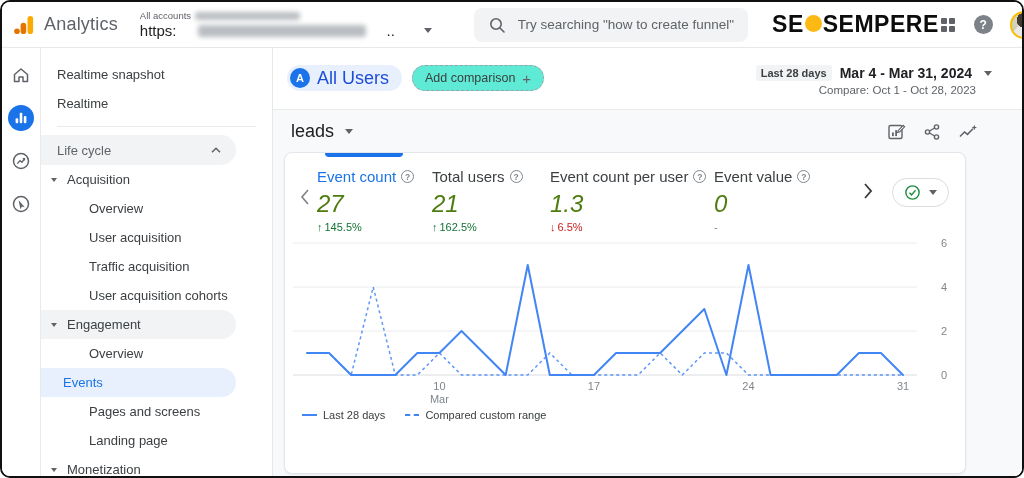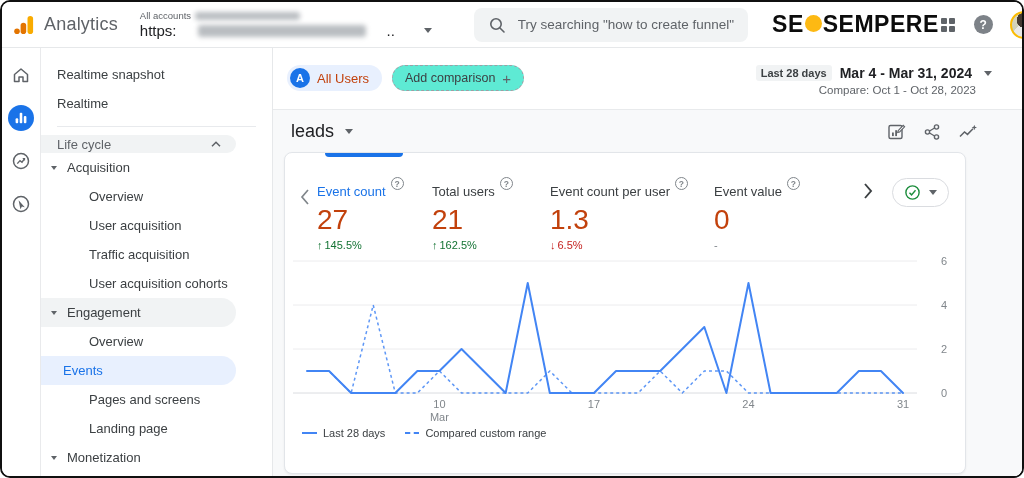--- a/index.html
+++ b/index.html
@@ -34,34 +34,34 @@
 
   
   .body-row { position:absolute; top:46px; bottom:0; left:0; right:0; display:flex; }
   .rail { width:39px; border-right:1px solid #e9eaec; display:flex; flex-direction:column; align-items:center; padding-top:14px; gap:17px; background:#fff; }
   .rail-btn { width:26px; height:26px; display:flex; align-items:center; justify-content:center; cursor:pointer; }
 
   
   .sidebar { width:232px; border-right:1px solid #e6e8ea; background:#fff; padding-top:12px; font-size:13px; color:#3c4043; overflow:hidden; }
   .side-item { height:29px; display:flex; align-items:center; padding-left:16px; cursor:pointer; }
   .side-divider { height:1px; background:#e8eaed; margin:8px 16px 8px 16px; }
-  .collection-row { height:18px; display:flex; align-items:center; padding-left:16px; color:#5f6368; cursor:pointer; }
+  .collection-row { height:30px; display:flex; align-items:center; padding-left:16px; color:#5f6368; cursor:pointer; }
   .pill-gray { background:#f1f3f4; border-radius:0 16px 16px 0; margin-right:36px; }
   .collection-row .chev-up { margin-left:auto; margin-right:14px; }
   .group-row { height:29px; display:flex; align-items:center; padding-left:10px; gap:10px; font-weight:500; cursor:pointer; }
   .tri-down { width:0; height:0; border-left:3.5px solid transparent; border-right:3.5px solid transparent; border-top:4.5px solid #5f6368; }
   .side-child { height:29px; display:flex; align-items:center; padding-left:48px; cursor:pointer; }
   .side-child.selected { background:#e8f0fe; color:#1a73e8; border-radius:0 16px 16px 0; margin-right:36px;padding-left:22px; }
 
   
   .main { flex:1; display:flex; flex-direction:column; background:#fff; min-width:0; }
   .comparison-bar { height:62px; background:#fff; border-bottom:1px solid #e8eaec; display:flex; align-items:flex-start; padding:17px 0 0 14px; }
   .chip-all-users { display:flex; align-items:center; gap:7px; height:26px; background:#e8f0fe; border-radius:14px; padding:0 13px 0 3px; cursor:pointer; }
   .chip-badge { width:20px; height:20px; border-radius:50%; background:#1a73e8; color:#fff; font-size:11px; font-weight:700; display:flex; align-items:center; justify-content:center; }
-  .chip-label { font-size:13px; color:#c2410c; font-weight:500; }
+  .chip-label { font-size:18px; color:#1d4ed8; font-weight:500; }
   .chip-add { display:flex; align-items:center; gap:7px; height:26px; border:1px dashed #9aa0a6; border-radius:14px; padding:0 12px; margin-left:10px; font-size:12.5px; color:#3c4043; font-weight:500; background:#5eead4; cursor:pointer; }
   .plus-glyph { font-size:15px; color:#5f6368; line-height:1; }
   .date-block { margin-left:auto; margin-right:30px; text-align:right; padding-top:0; position:relative; cursor:pointer; }
   .date-line1 { display:flex; align-items:center; gap:8px; justify-content:flex-end; }
   .date-preset { font-size:11px; font-weight:700; color:#3c4043; background:#f1f3f4; border-radius:3px; padding:2px 5px; }
   .date-range { font-size:14px; color:#202124; font-weight:700;text-align:center; }
   .date-line1 .caret { margin-left:4px; }
   .date-line2 { font-size:11.5px; color:#5f6368; margin-top:3px; padding-right:16px; }
 
   .report-area { flex:1; background:#f8f9fa; position:relative; overflow:hidden; }
@@ -74,24 +74,24 @@
   
   .card { position:relative; margin:10px 0 0 11px; width:682px; height:322px; background:#fff; border:1px solid #e2e5e9; border-radius:8px; box-shadow:0 1px 2px rgba(60,64,67,.08); }
   .tab-indicator { position:absolute; top:0; left:40px; width:78px; height:4px; background:#1a73e8; border-radius:0 0 4px 4px; }
   .metrics-row { display:flex; align-items:flex-start; padding:15px 14px 4px 8px; }
   .chev-nav { display:flex; align-items:center; justify-content:center; width:24px; cursor:pointer; }
   .chev-left { margin-top:20px; }
   .chev-right { margin-top:14px; margin-left:auto; }
   .metric { display:flex; flex-direction:column; gap:3px; cursor:pointer; }
   .metric.m0 { width:115px; } .metric.m1 { width:118px; } .metric.m2 { width:164px; } .metric.m3 { width:120px; }
   .metric-label-row { display:flex; align-items:center; gap:5px; }
-  .metric-label { font-size:13px; color:#3c4043;margin-top:16px; }
+  .metric-label { font-size:15px; color:#3c4043; }
   .lbl-true { color:#1a73e8; }
   .help-icon { width:13px; height:13px; border:1.2px solid #80868b; border-radius:50%; color:#80868b; font-size:8.5px; font-weight:700; display:flex; align-items:center; justify-content:center; cursor:pointer; }
-  .metric-value { font-size:28px; color:#c2410c; margin-top:2px; }
+  .metric-value { font-size:24px; color:#4d7c0f; margin-top:2px;font-style:italic; }
   .metric-delta { font-size:11px; font-weight:500; display:flex; gap:2px; }
   .trend-up { color:#137333; } .trend-down { color:#c5221f; } .trend-flat { color:#80868b; }
   .status-pill { display:flex; align-items:center; gap:8px; border:1px solid #dadce0; border-radius:16px; padding:5px 11px; margin:10px 2px 0 12px; background:#fff; cursor:pointer; }
 
   
   .chart-wrap { padding-left:8px; }
   #trend-chart { display:block; width:660px; height:172px; }
   .grid { stroke:#ececee; stroke-width:1; }
   .grid.base { stroke:#dadce0; }
   .ylab,.xlab { fill:#80868b; font-size:11px; font-family:"Liberation Sans","DejaVu Sans",sans-serif; }

